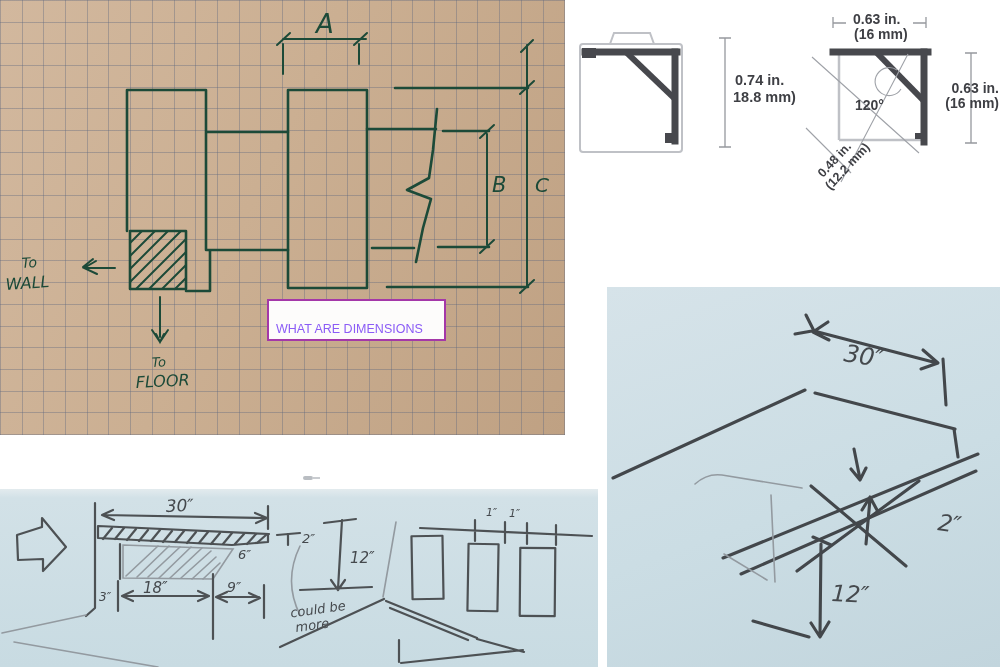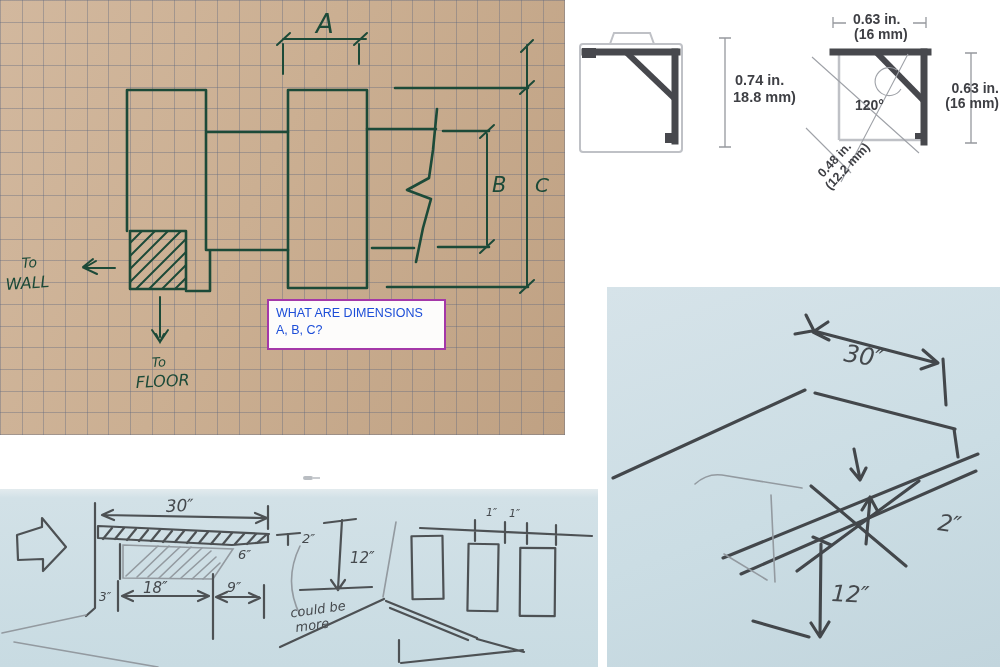--- a/index.html
+++ b/index.html
@@ -5,23 +5,23 @@
   html,body{margin:0;padding:0;}
   body{width:1000px;height:667px;position:relative;background:#ffffff;
        font-family:"Liberation Sans",sans-serif;overflow:hidden;}
   .panel{position:absolute;}
   #graph-photo{left:0;top:0;width:565px;height:435px;
     background:
       repeating-linear-gradient(to right, rgba(92,102,126,.38) 0 1px, transparent 1px 21.7px),
       repeating-linear-gradient(to bottom, rgba(92,102,126,.38) 0 1px, transparent 1px 21.7px),
       linear-gradient(115deg,#d2b89e 0%, #cbaf92 45%, #bfa183 100%);}
   #graph-photo svg{position:absolute;left:0;top:0;}
-  #annotation-box{position:absolute;left:267px;top:299px;width:179px;height:51px;
+  #annotation-box{position:absolute;left:267px;top:299px;width:179px;height:42px;
     background:#fdfcfb;border:2px solid #a438a8;box-sizing:border-box;
-    color:#1d4ed8;font-size:12.5px;line-height:1.35;padding:4px 0 0 7px;}
+    color:#8b5cf6;font-size:12.5px;line-height:1.35;padding:20px 0 0 7px;}
   #tech-panel{left:565px;top:0;width:435px;height:290px;background:#ffffff;}
   #blue-left{left:0;top:489px;width:598px;height:178px;
     background:linear-gradient(180deg,#e3ebee 0%, #d2e1e7 5%, #c8dbe2 100%);}
   #blue-right{left:607px;top:287px;width:393px;height:380px;
     background:linear-gradient(160deg,#d6e3e9 0%, #cbdde4 55%, #c2d5dd 100%);}
   #pushpin{position:absolute;left:303px;top:474px;width:17px;height:8px;}
   .pen{stroke:#1c4a38;stroke-width:2.6;fill:none;stroke-linecap:round;stroke-linejoin:round;}
   .pen-thin{stroke:#1c4a38;stroke-width:2;fill:none;stroke-linecap:round;}
   .pen-text{fill:#1c4a38;font-family:"DejaVu Sans",sans-serif;font-style:italic;}
   .cad-dark{stroke:#47484d;fill:none;stroke-linecap:square;}
@@ -79,21 +79,20 @@
 
     <g>
       <path class="pen-thin" d="M160,297 V337 M152,330 L160,342 L168,330 M156,334 L160,342 L164,334"></path>
       <text class="pen-text" x="152" y="367" font-size="13" transform="rotate(-3 152 367)">To</text>
       <text class="pen-text" x="136" y="388" font-size="16" transform="rotate(-3 136 388)">FLOOR</text>
     </g>
   </svg>
 
   <div id="annotation-box">
     <div>WHAT ARE DIMENSIONS</div>
-    <div>A, B, C?</div>
   </div>
 </div>
 
 <div class="panel" id="tech-panel">
   <svg width="435" height="290" viewBox="0 0 435 290">
 
     <g>
       <rect class="cad-light" x="15" y="44" width="102" height="108" rx="3" stroke-width="2"></rect>
       <path class="cad-light" d="M45,44 L49,33 H85 L89,44" stroke-width="2"></path>
       <path class="cad-dark" d="M20,52 H112" stroke-width="7"></path>

